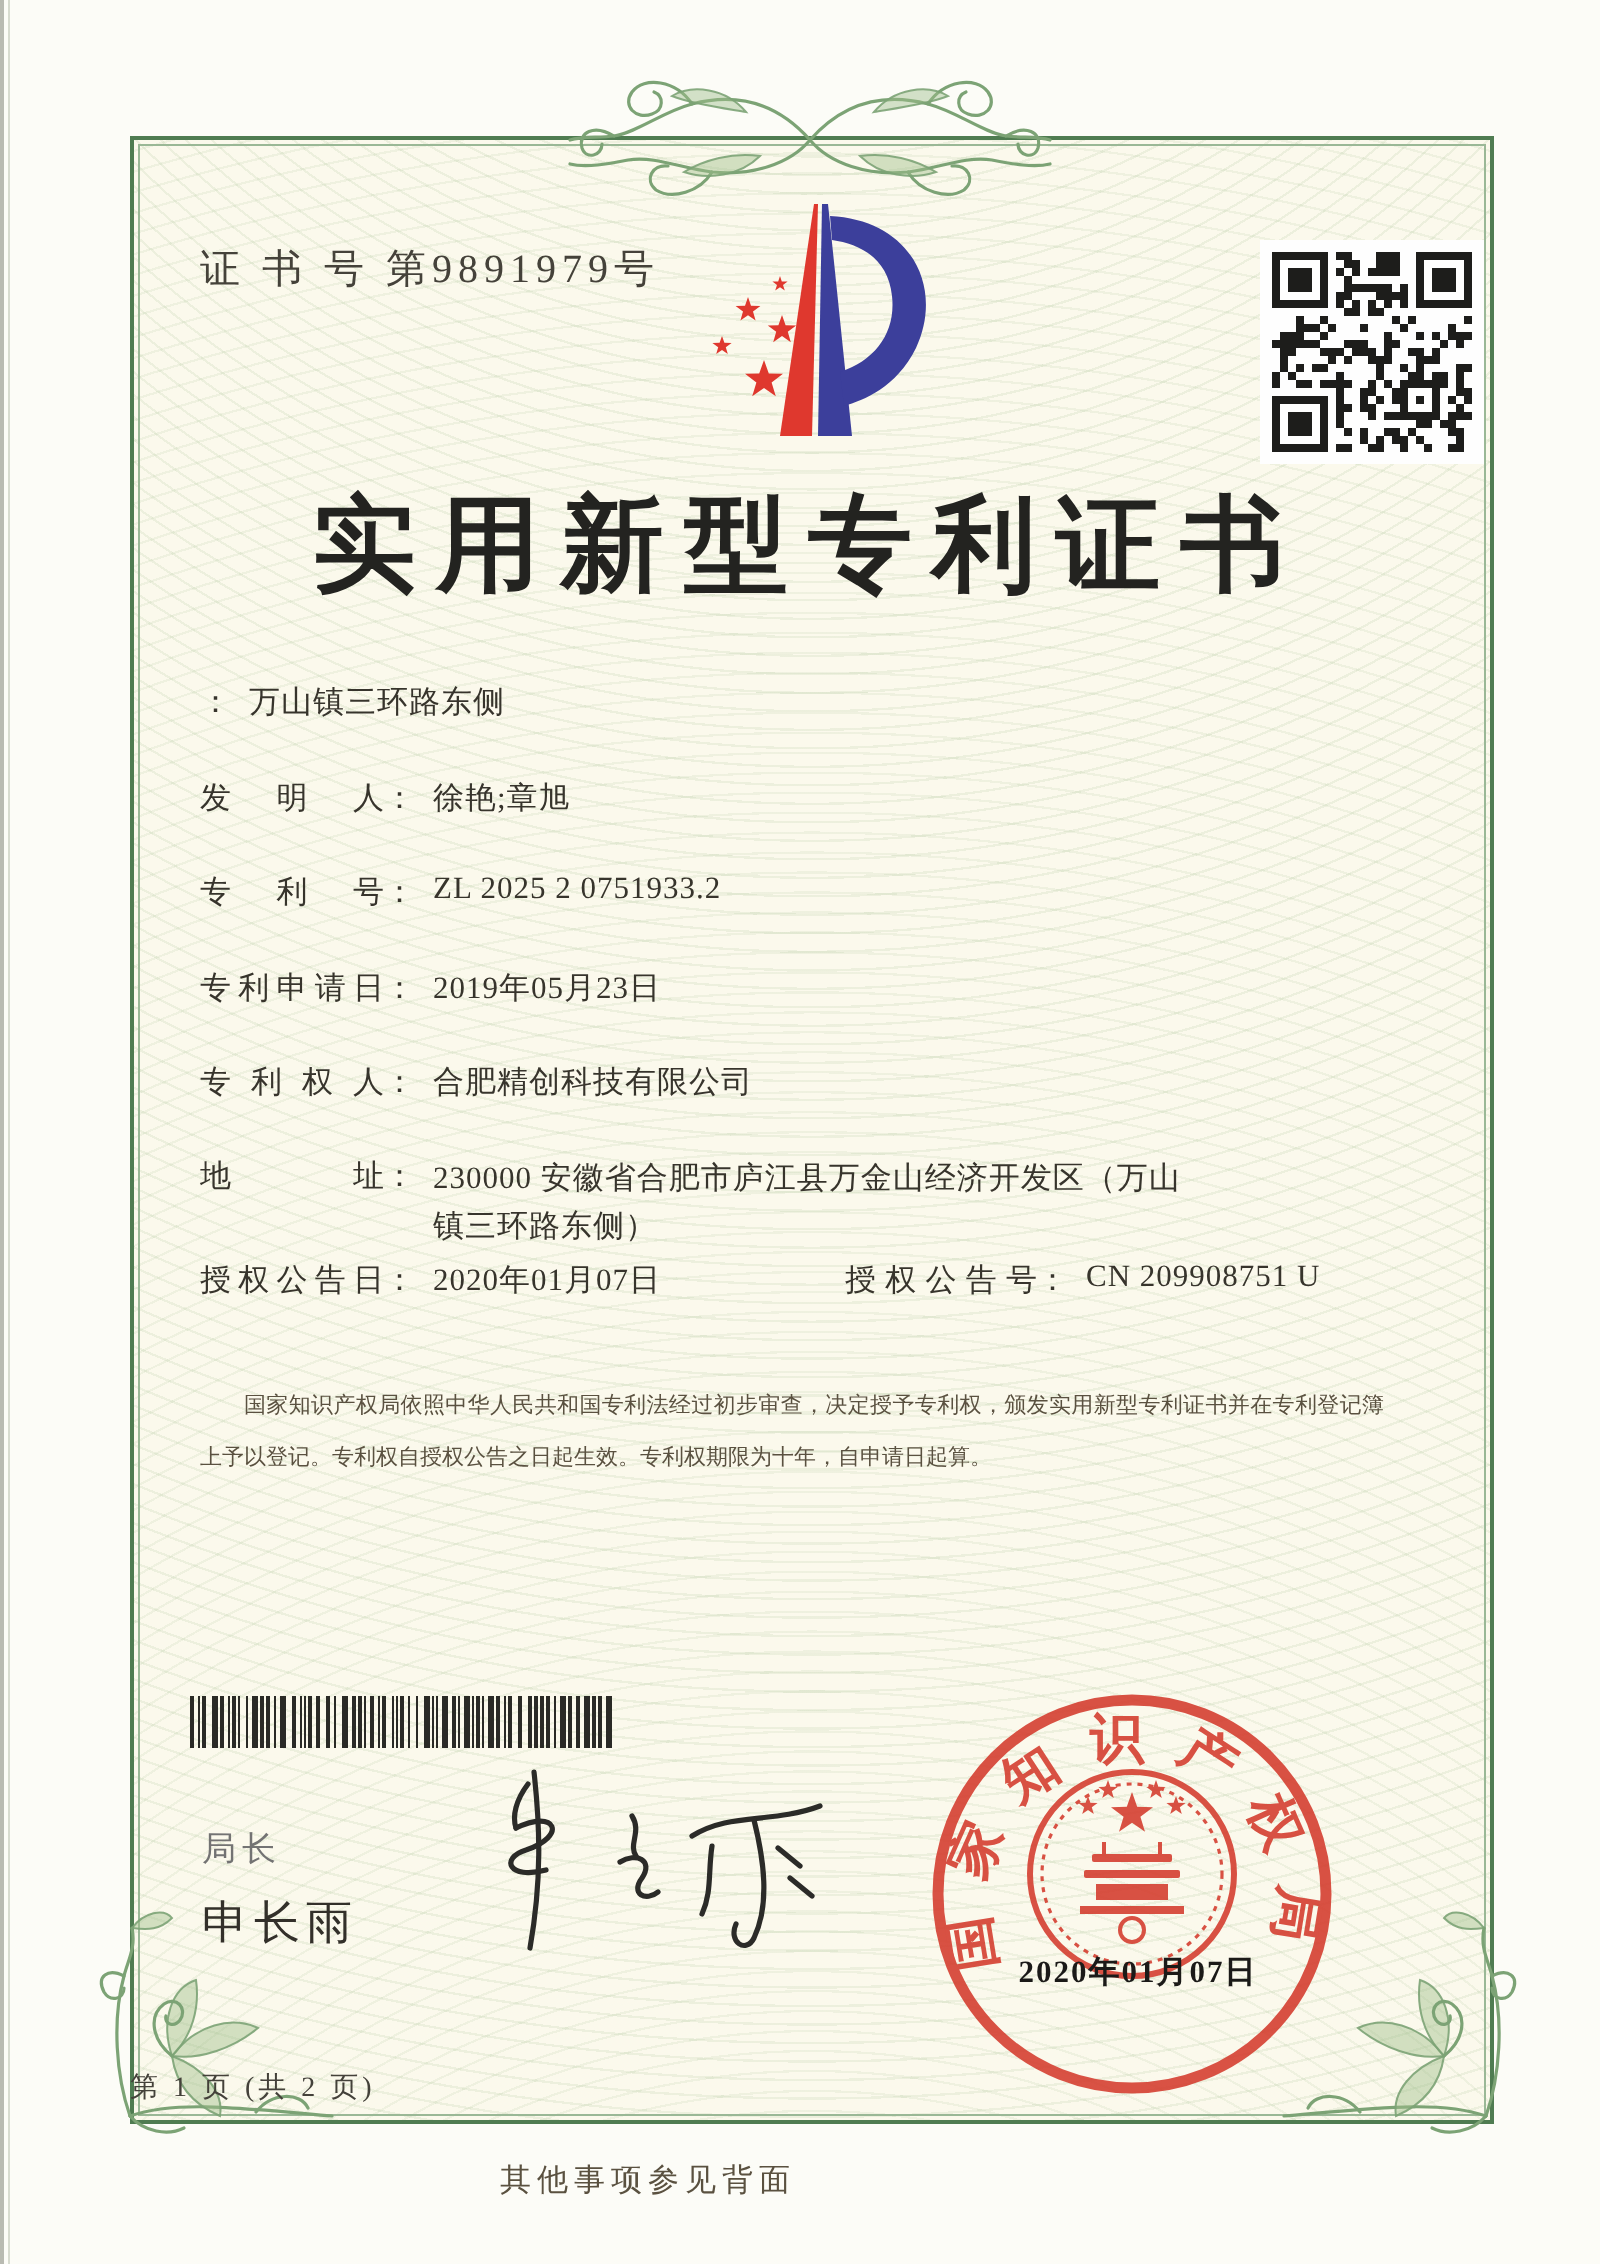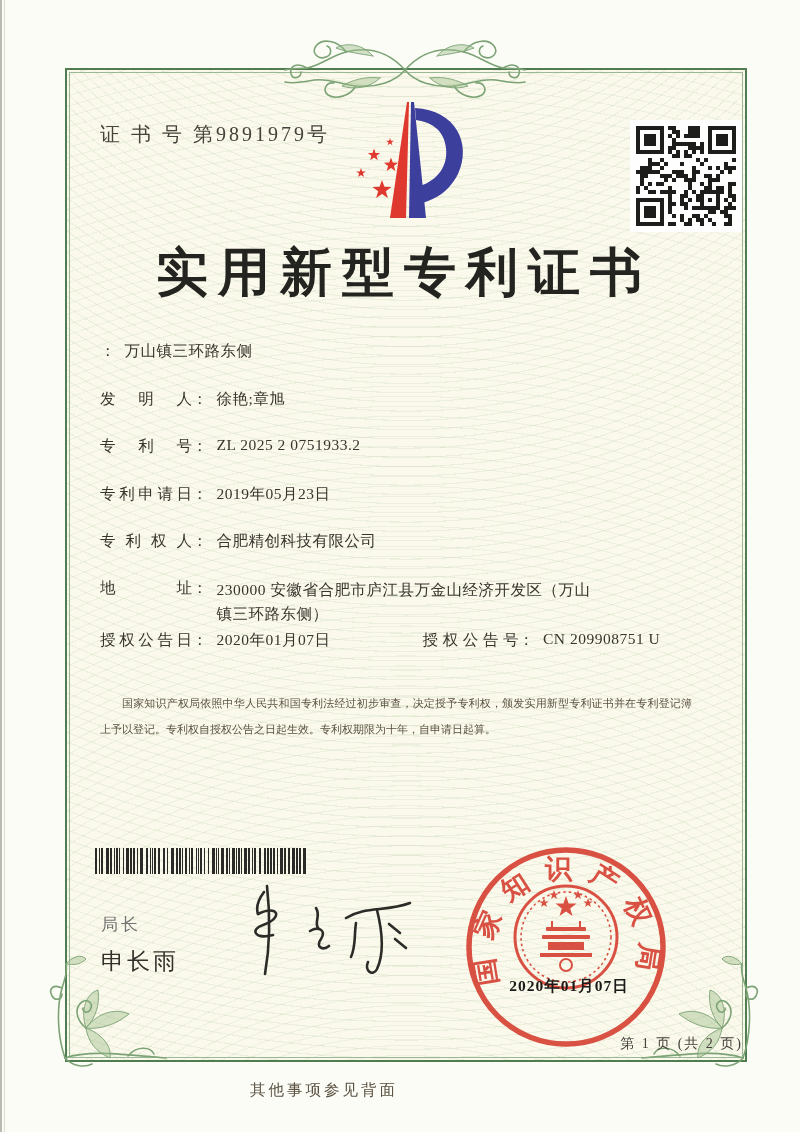--- a/index.html
+++ b/index.html
@@ -42,21 +42,21 @@
   .paras{left:100px;top:663px;width:592px;font-size:11px;line-height:25.8px;
     text-align:justify;color:#5a5140;margin-top:28px;}
   .paras p{margin:0;text-indent:2em;}
   .barcode{left:95px;top:848px;width:215px;height:26px;}
   .director-title{left:101px;top:913px;font-size:17px;letter-spacing:3px;color:#737373;}
   .director-name{left:101px;top:946px;font-size:23px;letter-spacing:3px;color:#33302a;}
   .signature{left:220px;top:878px;width:200px;height:108px;}
   .seal{left:460px;top:841px;width:212px;height:212px;}
   .seal-date{left:473px;top:976px;width:192px;text-align:center;
     font-size:15.5px;font-weight:600;letter-spacing:1px;color:#1b1a18;}
-  .page-indicator{left:65px;top:1035px;width:678px;text-align:right;
+  .page-indicator{left:65px;top:1035px;width:678px;text-align:left;
     font-size:14px;letter-spacing:2px;color:#44413a;}
   .back-note{left:0;top:1080px;width:648px;text-align:center;
     font-size:15.5px;letter-spacing:3px;color:#5a5140;}
   .orn{pointer-events:none;}
   .orn path{stroke:#7ca375;stroke-width:1.6;fill:none;stroke-linecap:round;}
   .orn .leaf{fill:rgba(160,190,140,0.45);stroke:rgba(124,163,117,0.9);stroke-width:1;}
   svg{display:block;}
 </style>
 </head>
 <body>

